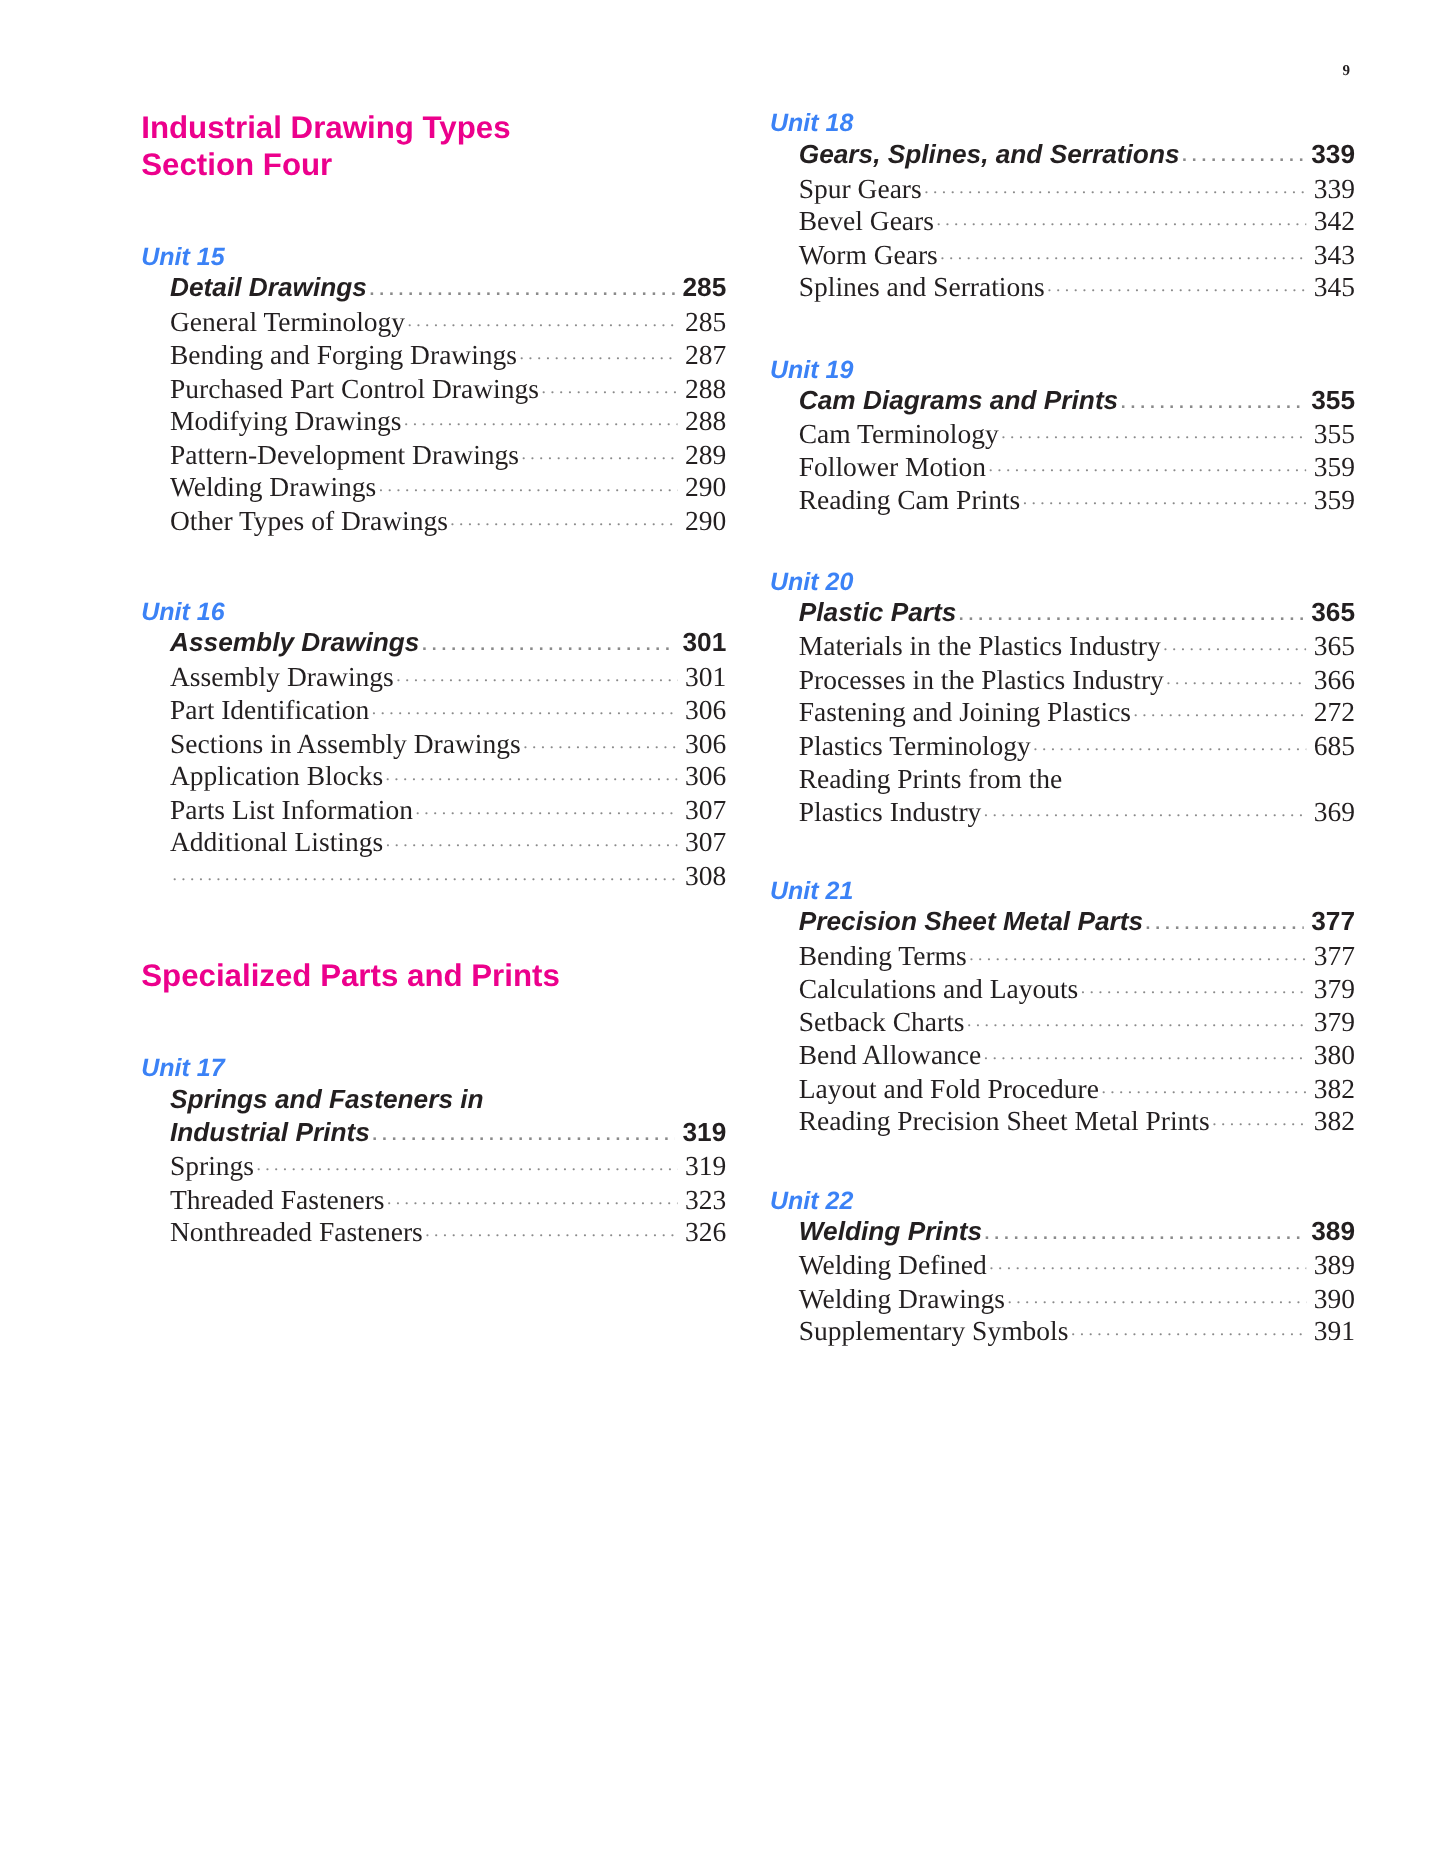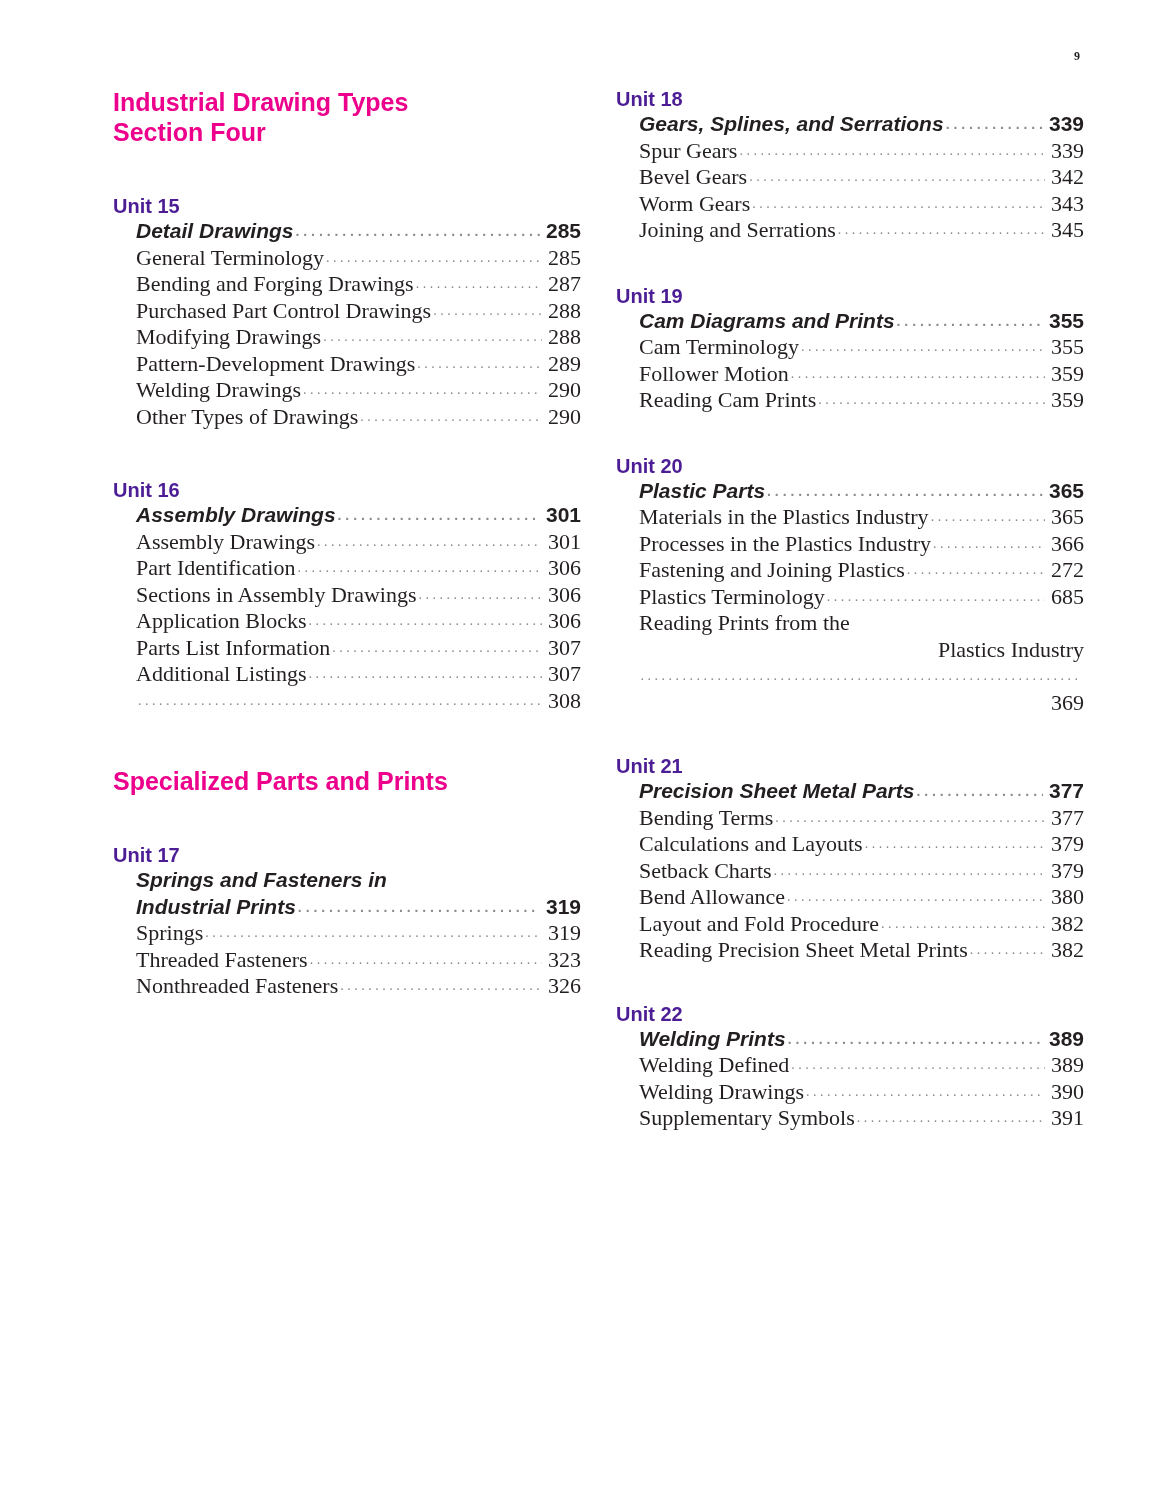--- a/index.html
+++ b/index.html
@@ -2,30 +2,30 @@
 <html><head>
 <meta charset="utf-8">
 <style>
   html,body{margin:0;padding:0;background:#fff;}
   body{width:1156px;height:1497px;position:relative;overflow:hidden;color:#231f20;}
   .pnum{position:absolute;left:1074px;top:49px;font-family:"Liberation Serif",serif;font-weight:bold;font-size:12px;}
   .col{position:absolute;width:468px;}
   .col.left{left:113px;top:87px;}
   .col.right{left:616px;top:87px;}
   .section{font-family:"Liberation Sans",sans-serif;font-weight:bold;color:#ec008c;font-size:25px;line-height:30px;margin:0;}
-  .unit{font-family:"Liberation Sans",sans-serif;font-weight:bold;color:#4c1d95;font-size:20px;line-height:24px;margin:0;}
-  .row{display:flex;align-items:flex-end;margin-left:23px;font-family:"Liberation Serif",serif;font-size:22px;line-height:26.5px;}
+  .unit{font-family:"Liberation Sans",sans-serif;font-weight:bold;font-style:italic;color:#3b82f6;font-size:20px;line-height:24px;margin:0;}
+  .row{display:flex;align-items:flex-start;margin-left:23px;font-family:"Liberation Serif",serif;font-size:22px;line-height:26.5px;}
   .row .t{white-space:nowrap;}
   .row .d{flex:1;overflow:hidden;white-space:nowrap;color:#8a8a8a;font-size:14px;letter-spacing:3px;margin:0 6px 0 2px;}
   .row .d::before{content:". . . . . . . . . . . . . . . . . . . . . . . . . . . . . . . . . . . . . . . . . . . . . . . . . . . . . . . . . . . . . . .";letter-spacing:0;}
   .row .p{white-space:nowrap;}
   .row.chap{font-family:"Liberation Sans",sans-serif;font-weight:bold;font-size:21px;}
   .row.chap .t{font-style:italic;}
   .row.plain{display:block;}
-  .row.indent{flex-direction:column;}
+  .row.indent{}
   .block{margin-top:0;}
 </style>
 </head>
 <body>
 
 <div class="pnum">9</div>
 
 <div class="col left">
   <div>
     <p class="section">Industrial Drawing Types</p>
@@ -166,21 +166,21 @@
         <span class="t">Bevel Gears</span>
         <span class="d"></span>
         <span class="p">342</span>
       </div>
     <div class="row">
         <span class="t">Worm Gears</span>
         <span class="d"></span>
         <span class="p">343</span>
       </div>
     <div class="row">
-        <span class="t">Joining and Serrations</span>
+        <span class="t">Splines and Serrations</span>
         <span class="d"></span>
         <span class="p">345</span>
       </div>
   </div>
 
   <div class="block" style="margin-top:40px">
     <p class="unit">Unit 19</p>
     <div class="row chap">
         <span class="t">Cam Diagrams and Prints</span>
         <span class="d"></span>

